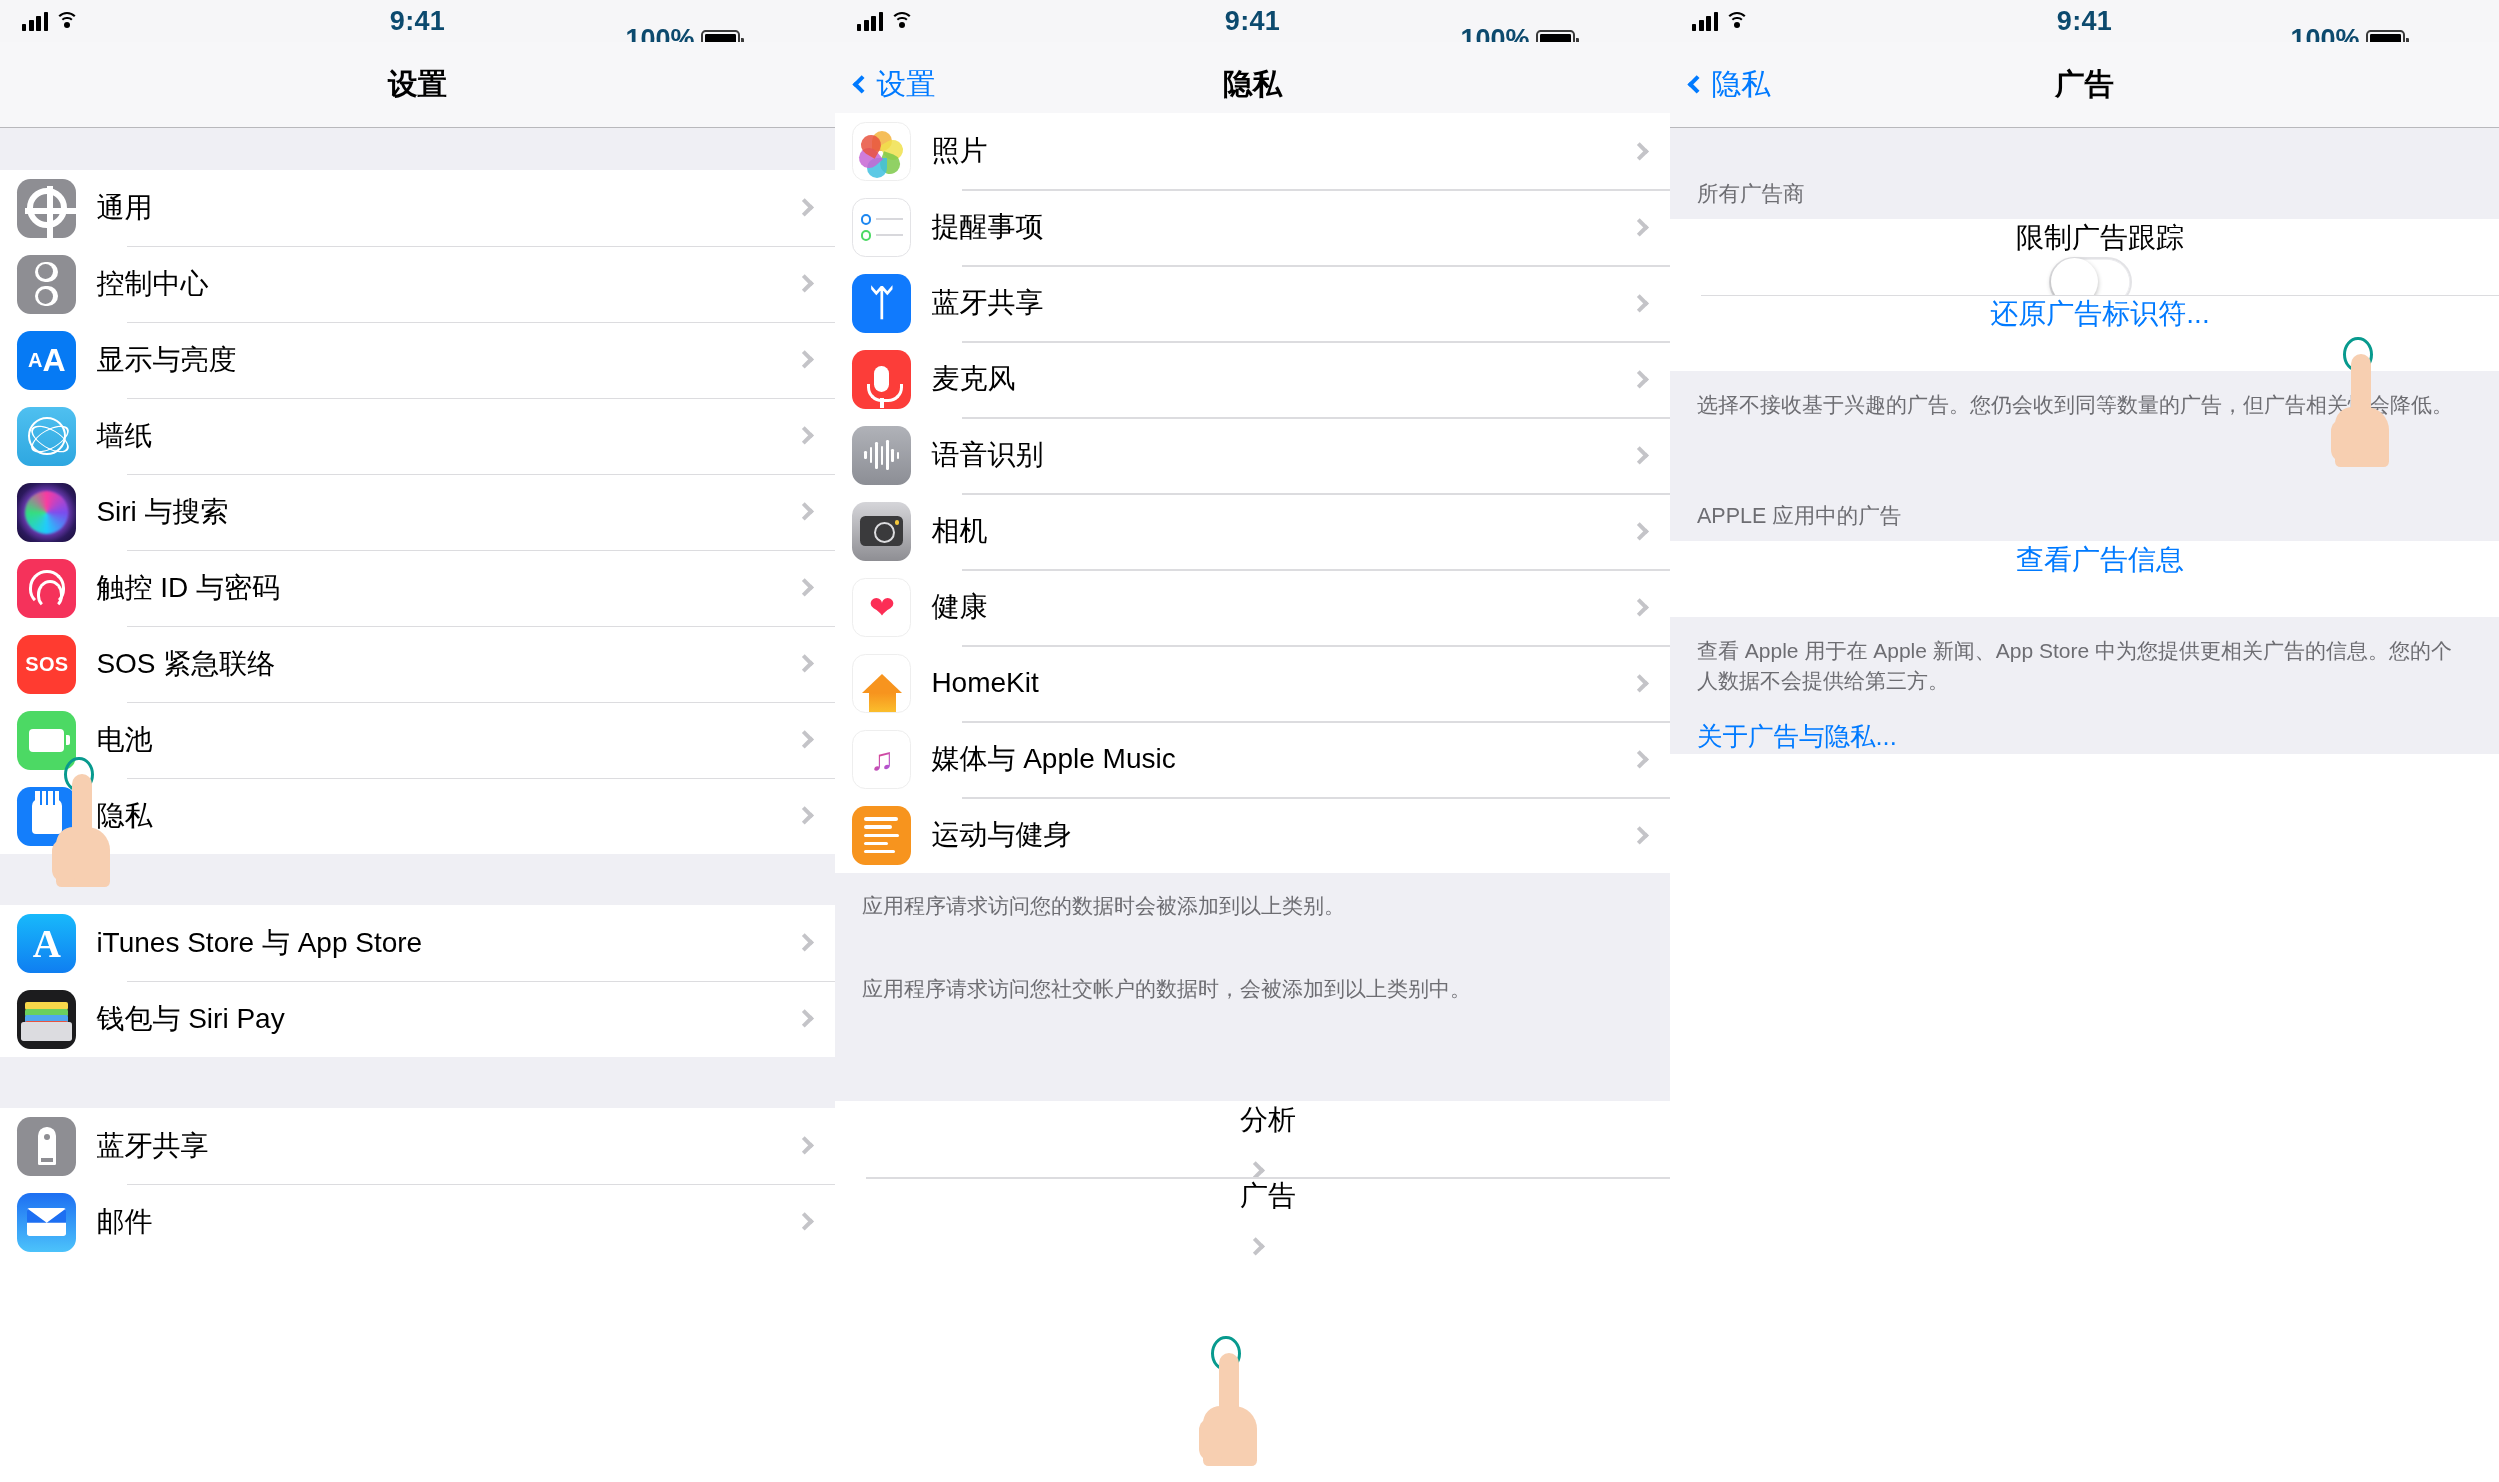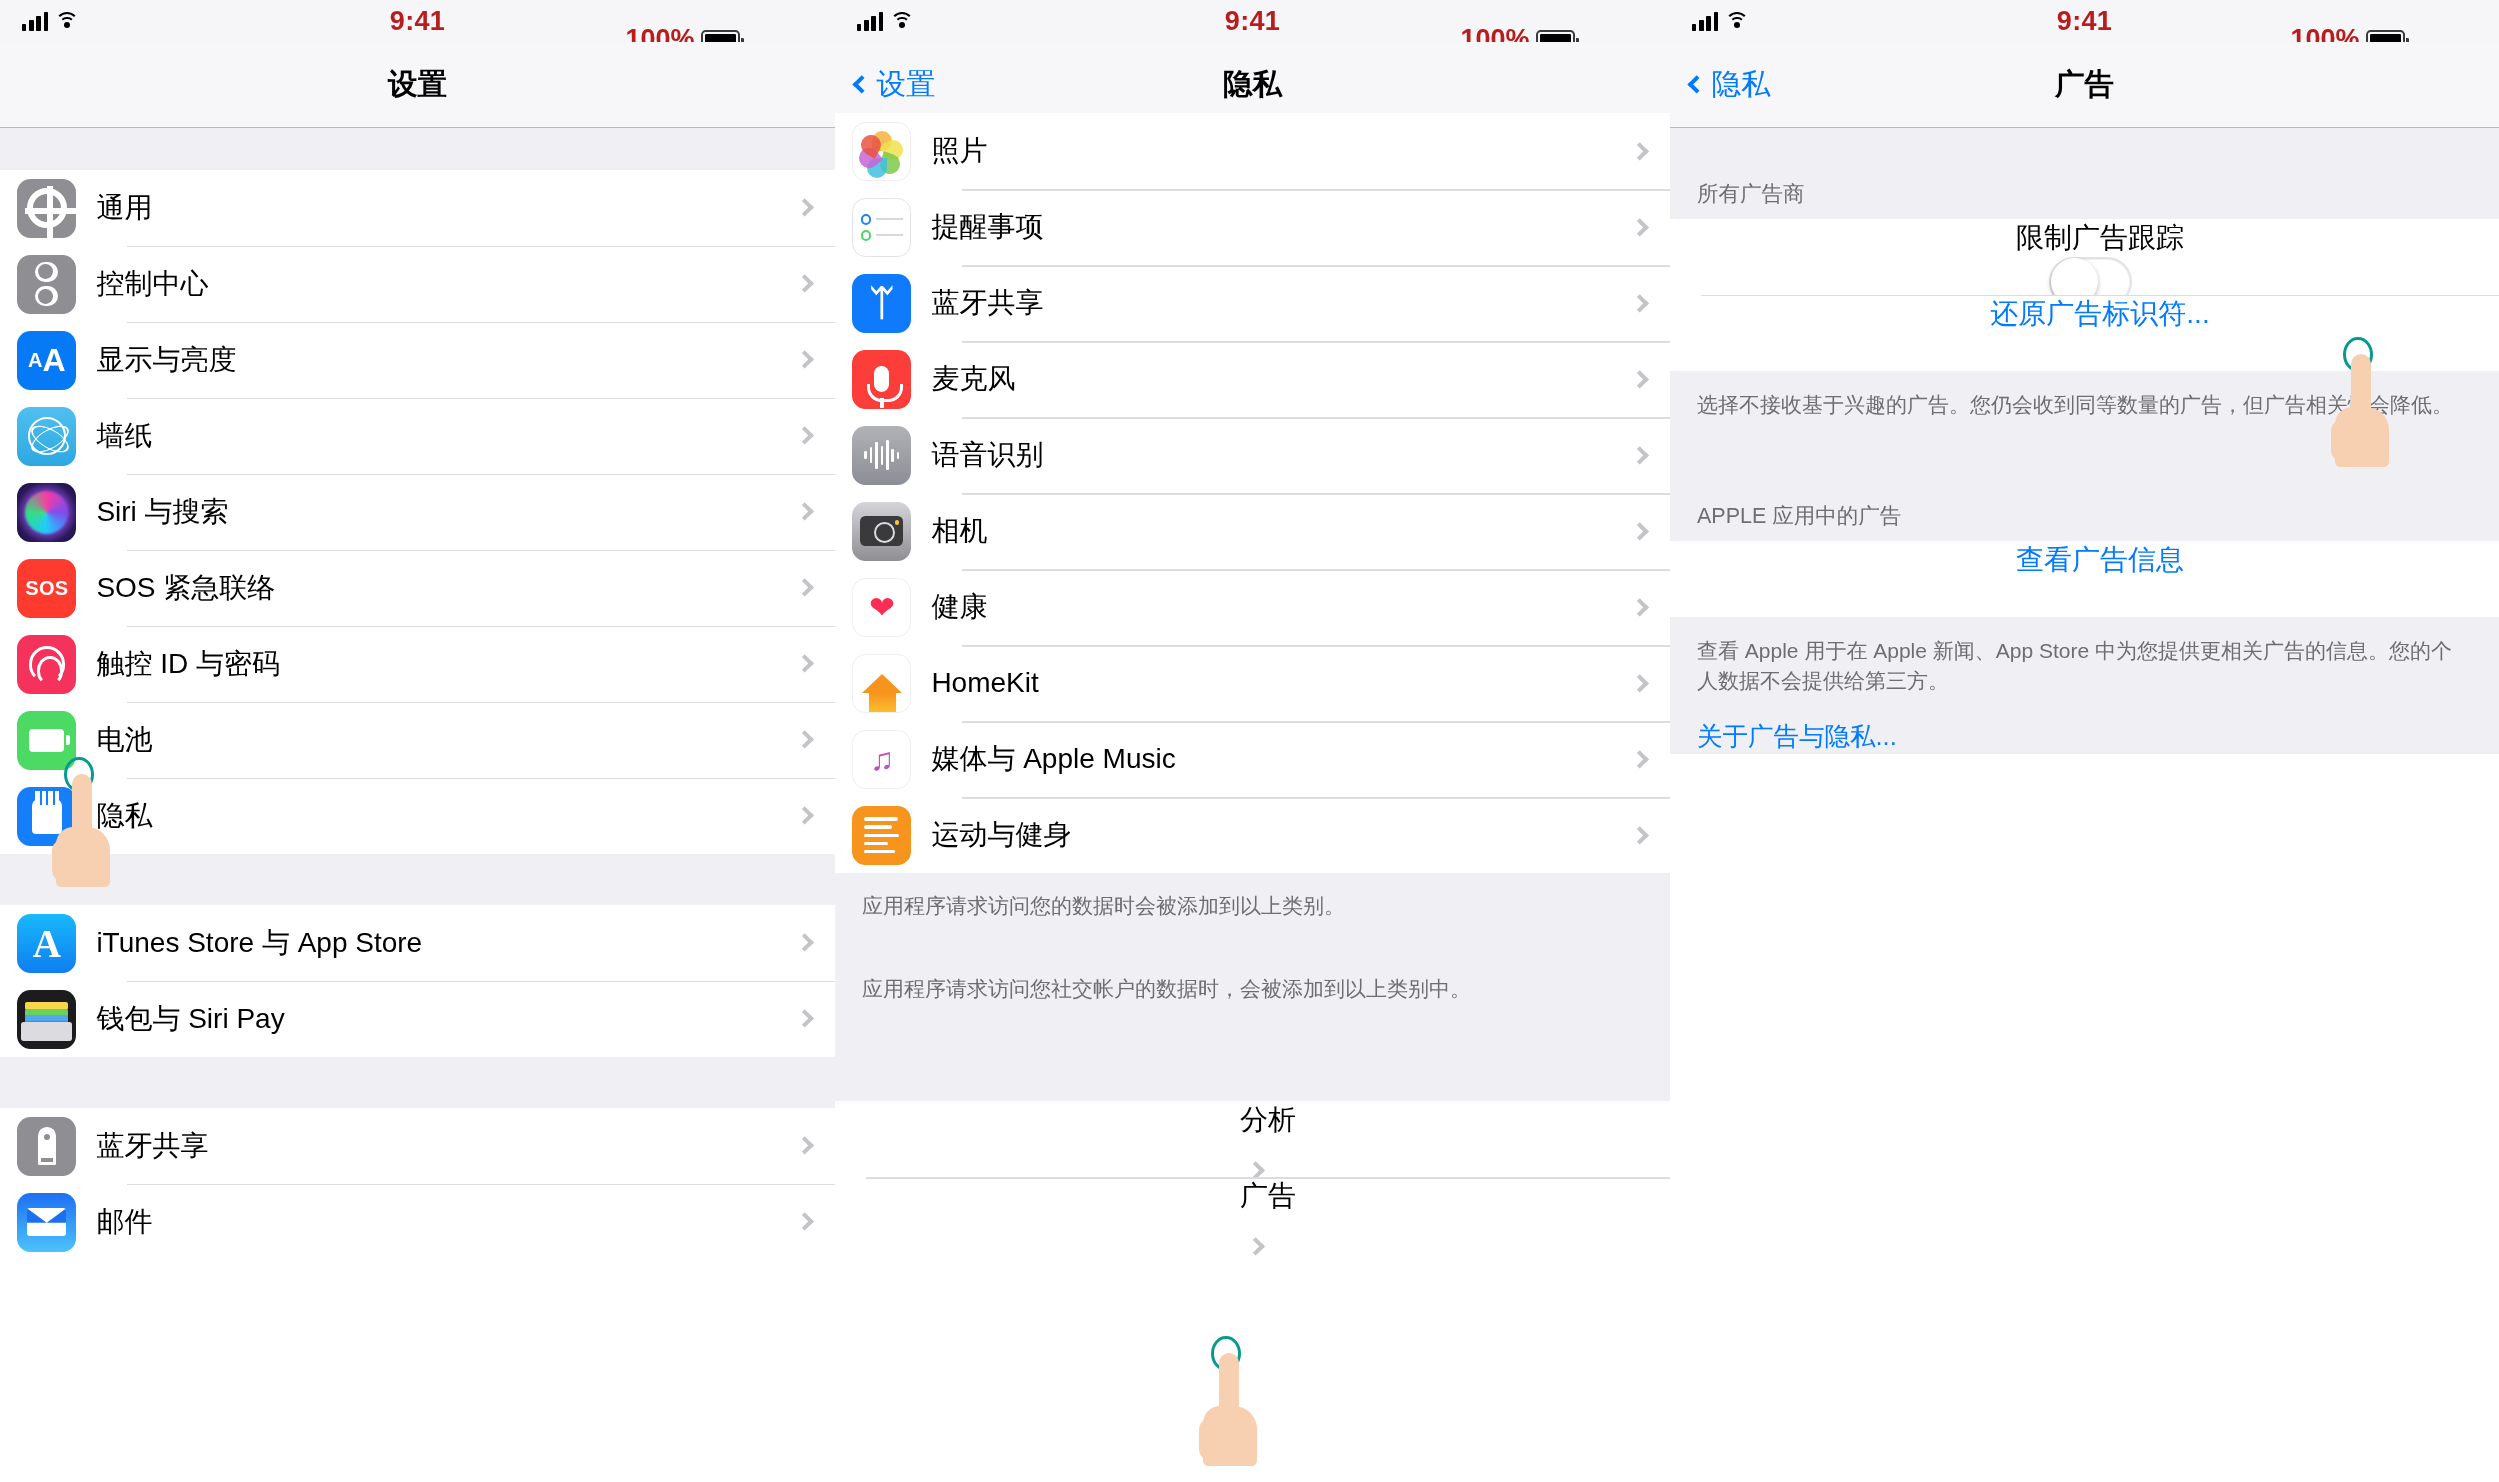--- a/index.html
+++ b/index.html
@@ -12,21 +12,21 @@
   .screens{ display:flex; width:2500px; height:1483px; }
   .screen{ position:relative; height:1483px; background:#ffffff; overflow:hidden; flex:0 0 auto; }
   .screen.s1{ width:835px; }
   .screen.s2{ width:835px; }
   .screen.s3{ width:829px; }
 
   
   .statusbar{
     height:42px; display:flex; align-items:center;
     padding:0 21.5px; background:#f6f6f8;
-    font-size:27px; font-weight:700; color:#b91c1c;
+    font-size:27px; font-weight:700; color:#0c4a6e;
   }
   .sb-left{ display:flex; align-items:flex-end; gap:6.7px; width:33%; }
   .sb-center{ width:34%; text-align:center; letter-spacing:0.3px; }
   .sb-right{ width:33%; display:flex; align-items:center; justify-content:center; gap:6.7px;margin-top:37px; }
   .bars{ display:flex; align-items:flex-end; gap:2.7px; height:20px; }
   .bars i{ display:block; width:4.7px; background:#000; border-radius:0.7px; }
   .bars i:nth-child(1){height:7.4px}
   .bars i:nth-child(2){height:11.4px}
   .bars i:nth-child(3){height:15.4px}
   .bars i:nth-child(4){height:19.5px}
@@ -274,29 +274,29 @@
         <div class="chev"></div>
       </div>
       <div class="row">
         <div class="ico i-siri">
             <div class="sw"></div>
           </div>
         <div class="label">Siri 与搜索</div>
         <div class="chev"></div>
       </div>
       <div class="row">
+        <div class="ico i-touch">
+            <div class="fp"></div>
+          </div>
+        <div class="label">触控 ID 与密码</div>
+        <div class="chev"></div>
+      </div>
+      <div class="row">
         <div class="ico i-sos">SOS</div>
         <div class="label">SOS 紧急联络</div>
-        <div class="chev"></div>
-      </div>
-      <div class="row">
-        <div class="ico i-touch">
-            <div class="fp"></div>
-          </div>
-        <div class="label">触控 ID 与密码</div>
         <div class="chev"></div>
       </div>
       <div class="row">
         <div class="ico i-batt">
             <div class="b"></div>
           </div>
         <div class="label">电池</div>
         <div class="chev"></div>
       </div>
       <div class="row">

